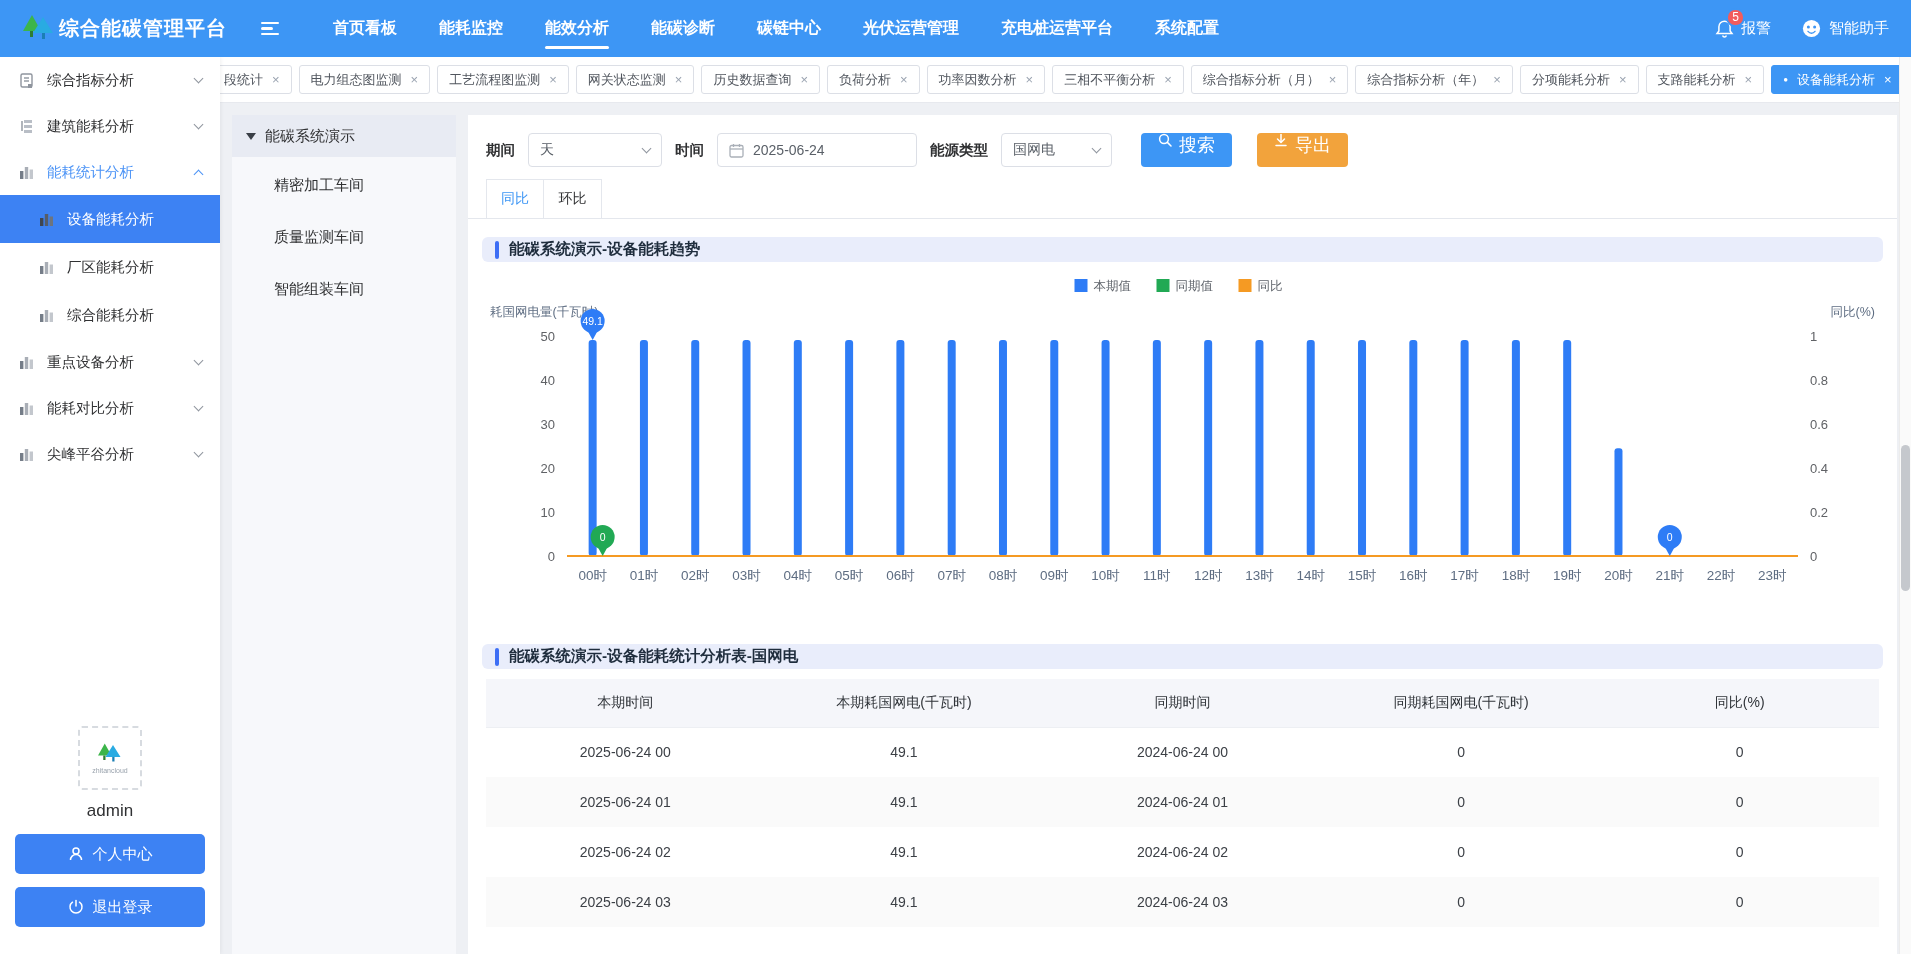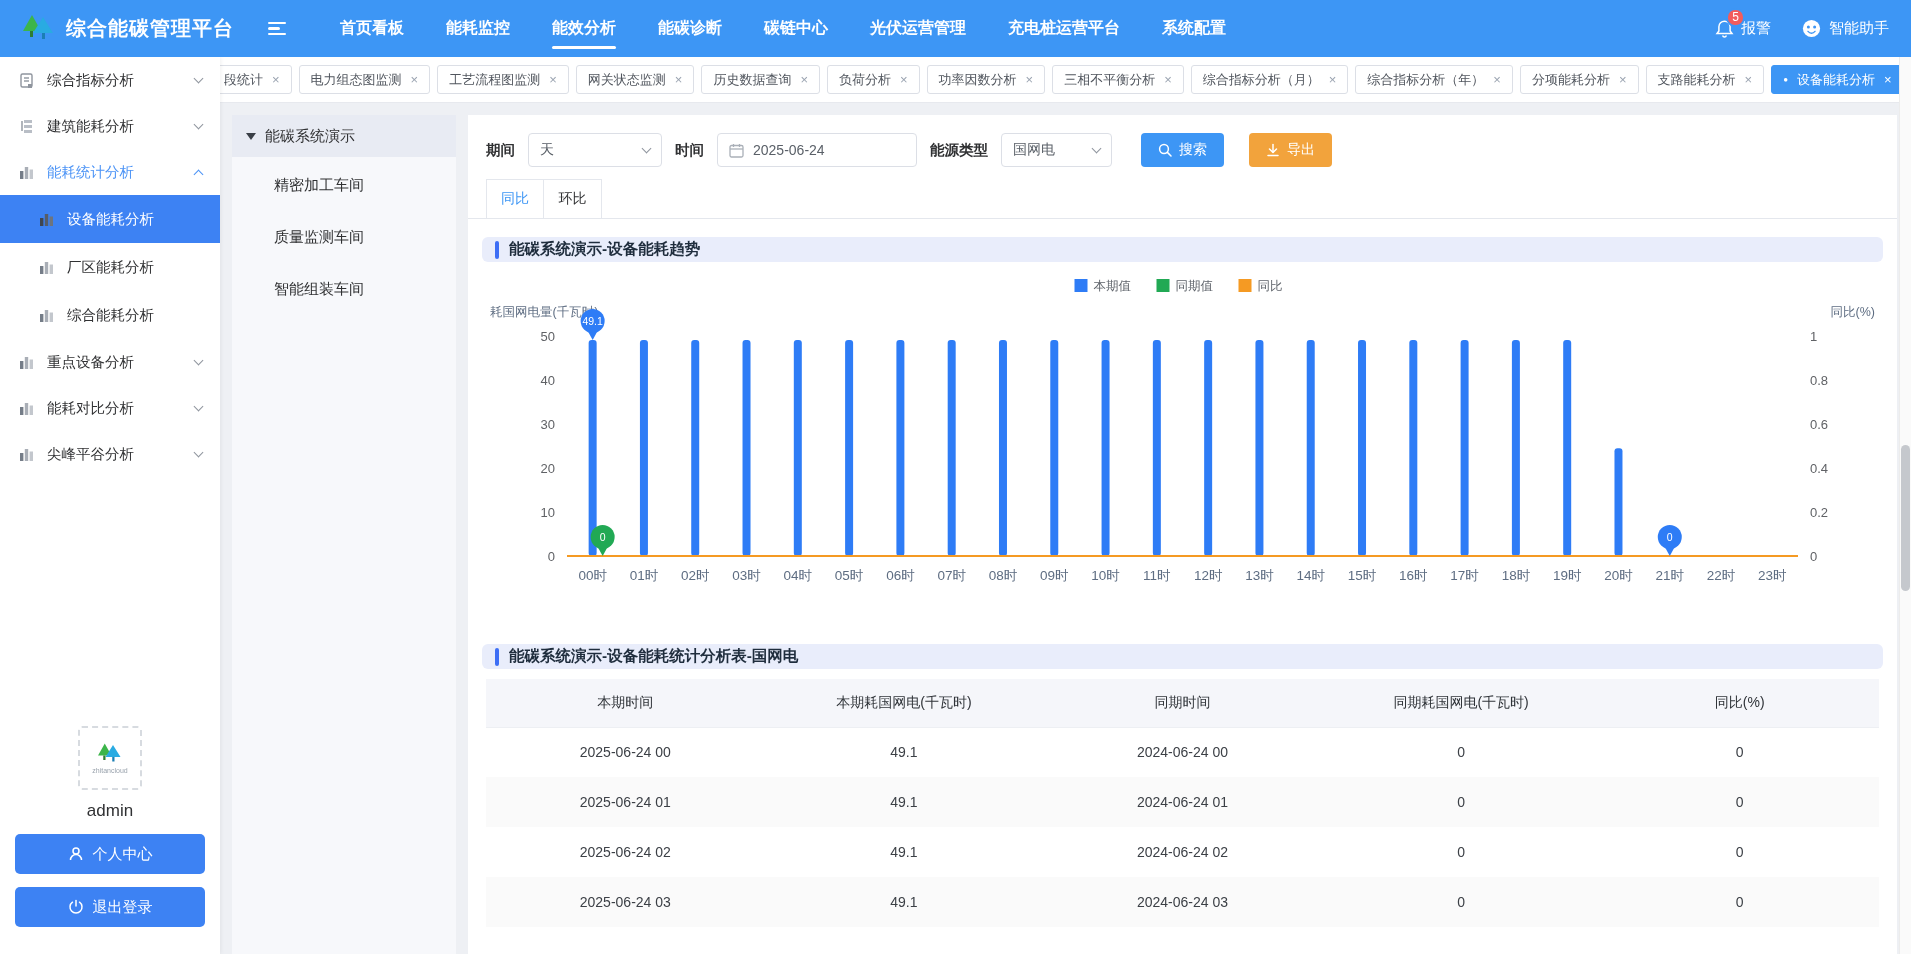--- a/index.html
+++ b/index.html
@@ -1,21 +1,21 @@
 <!DOCTYPE html>
 <html><head>
 <meta charset="utf-8">
 <style>
   *{box-sizing:border-box;margin:0;padding:0}
   html,body{width:1911px;height:954px;overflow:hidden}
   body{font-family:"Liberation Sans",sans-serif;font-size:14px;color:#303133;background:#eef0f4;position:relative}
 
   
   .topbar{height:57px;background:#3d96f5;display:flex;align-items:center;color:#fff;padding:0 22px;position:relative;z-index:5}
-  .logo{display:flex;align-items:center;gap:10px}
+  .logo{display:flex;align-items:center;gap:3px}
   .app-title{font-size:20px;font-weight:bold;letter-spacing:1px}
   .collapse-btn{margin-left:28px;display:flex;flex-direction:column;gap:3px;cursor:pointer;padding:6px}
   .collapse-btn i{display:block;width:18px;height:2.5px;background:#fff;border-radius:2px}
   .collapse-btn i:nth-child(2){width:12px}
   .topnav{display:flex;gap:38px;margin-left:46px}
   .nav-item{font-size:16px;font-weight:700;position:relative;padding:17px 2px;cursor:pointer;white-space:nowrap}
   .nav-item.active::after{content:"";position:absolute;left:2px;right:2px;bottom:7px;height:3px;background:#fff;border-radius:2px}
   .top-right{margin-left:auto;display:flex;align-items:center;gap:30px}
   .top-tool{display:flex;align-items:center;gap:7px;cursor:pointer;font-size:15px;position:relative}
   .badge{position:absolute;top:-11px;left:11px;background:#f25c5c;color:#fff;border-radius:9px;min-width:19px;height:19px;font-size:12px;display:flex;align-items:center;justify-content:center;border:2px solid #3d96f5;padding:0 3px}
@@ -54,21 +54,21 @@
   .tri-down{width:0;height:0;border-left:5px solid transparent;border-right:5px solid transparent;border-top:7px solid #3a3f46}
   .tree-item{height:48px;display:flex;align-items:center;padding-left:42px;font-size:15px;cursor:pointer;margin-top:4px}
 
   .main-card{flex:1;background:#fff;display:flex;flex-direction:column;min-width:0;overflow:hidden}
   .filters{display:flex;align-items:center;gap:13px;padding:18px 18px 8px}
   .f-label{font-weight:700;font-size:14.5px;white-space:nowrap}
   .select,.date-input{height:34px;border:1px solid #dcdfe6;border-radius:4px;display:flex;align-items:center;padding:0 11px;color:#5a6068;background:#fff;cursor:pointer;font-size:14px}
   .select{width:134px;justify-content:space-between}
   .select.small{width:111px}
   .date-input{width:200px;gap:9px}
-  .btn{height:34px;border:none;border-radius:4px;color:#fff;display:flex;align-items:center;gap:7px;padding:0 17px;font-size:14px;cursor:pointer;font-family:inherit}
+  .btn{height:34px;border:none;border-radius:4px;color:#fff;display:flex;gap:7px;padding:0 17px;font-size:18px;cursor:pointer;font-family:inherit}
   .btn.search{background:#3d96f5;margin-left:16px}
   .btn.export{background:#f2a33c;margin-left:12px}
 
   .view-tabs{display:flex;padding:0 18px;margin-top:4px;position:relative}
   .view-tabs::after{content:"";position:absolute;left:0;right:0;bottom:0;height:1px;background:#e4e7ed}
   .vtab{min-width:58px;height:40px;border:1px solid #e4e7ed;display:flex;align-items:center;justify-content:center;font-size:14px;cursor:pointer;background:#fff;position:relative;z-index:1}
   .vtab+.vtab{border-left:none}
   .vtab.active{color:#3d96f5}
 
   .band{margin:18px 14px 0;background:#e9edfb;height:25px;display:flex;align-items:center;padding:0 13px;gap:10px;border-radius:6px}

